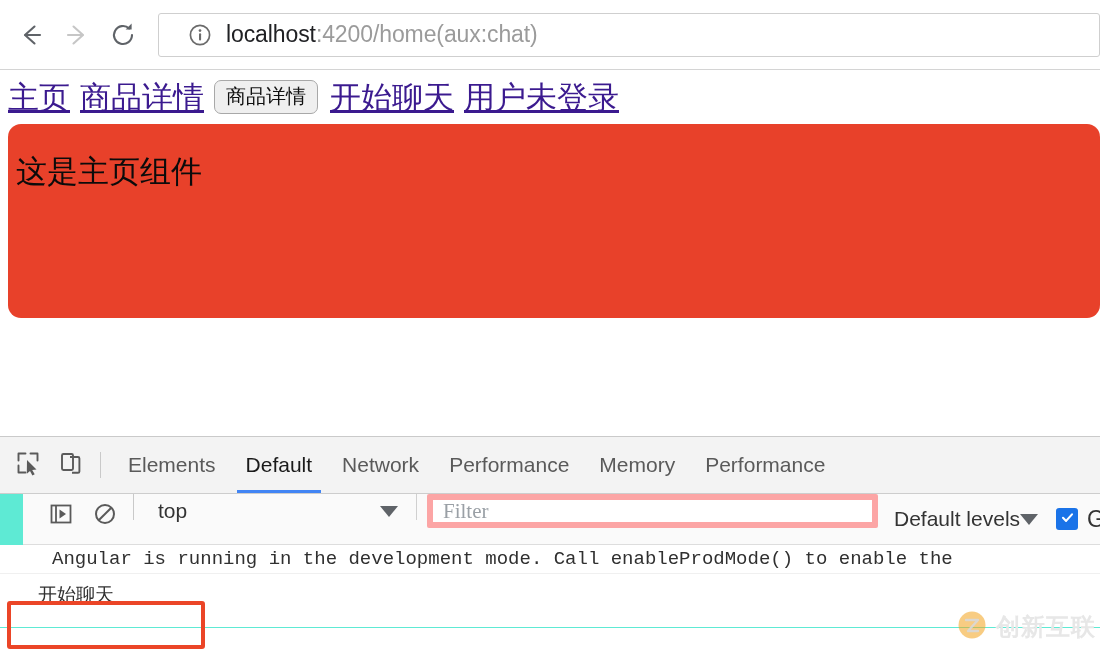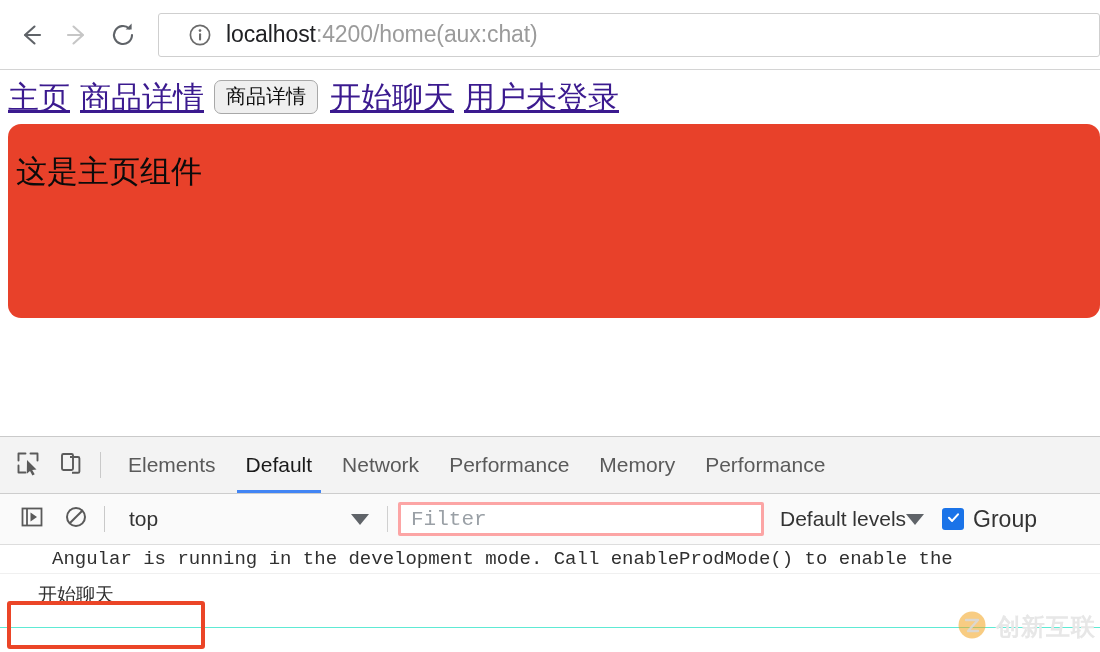--- a/index.html
+++ b/index.html
@@ -184,24 +184,24 @@
     bottom: 0;
     height: 3px;
     background: #4285f4;
   }
 
   .dt-filterbar {
     height: 51px;
     background: #fafafa;
     border-bottom: 1px solid #dddddd;
     display: flex;
-    align-items: center;
-    box-sizing: border-box;
-    padding-left: 10px;
-    overflow: hidden;
+    box-sizing: border-box;
+    padding-left: 16px;
+    overflow: hidden;
+    margin-left: 23px;
   }
   .ctx-select {
     display: flex;
     align-items: center;
     flex: 0 0 auto;
     width: 260px;
     height: 34px;
     padding: 0 8px 0 12px;
     box-sizing: border-box;
     cursor: pointer;
@@ -220,30 +220,30 @@
     flex: 0 0 auto;
   }
   .vdiv {
     width: 1px;
     height: 26px;
     background: #d0d0d0;
     margin: 0 10px;
     flex: 0 0 auto;
   }
   .filter-input {
-    width: 366px;
+    width: 451px;
     height: 34px;
-    border: 3px solid #fca5a5;
+    border: 6px solid #fca5a5;
     border-radius: 2px;
     background: #ffffff;
     font-size: 21px;
     color: #333333;
     padding: 0 10px;
     box-sizing: border-box;
-    font-family: Liberation Mono, monospace;
+    font-family: Liberation Serif, serif;
     flex: 0 0 auto;
   }
   .filter-input::placeholder { color: #9aa0a6; opacity: 1; }
   .levels-select {
     display: flex;
     align-items: center;
     gap: 0;
     margin-left: 16px;
     flex: 0 0 auto;
     cursor: pointer;

